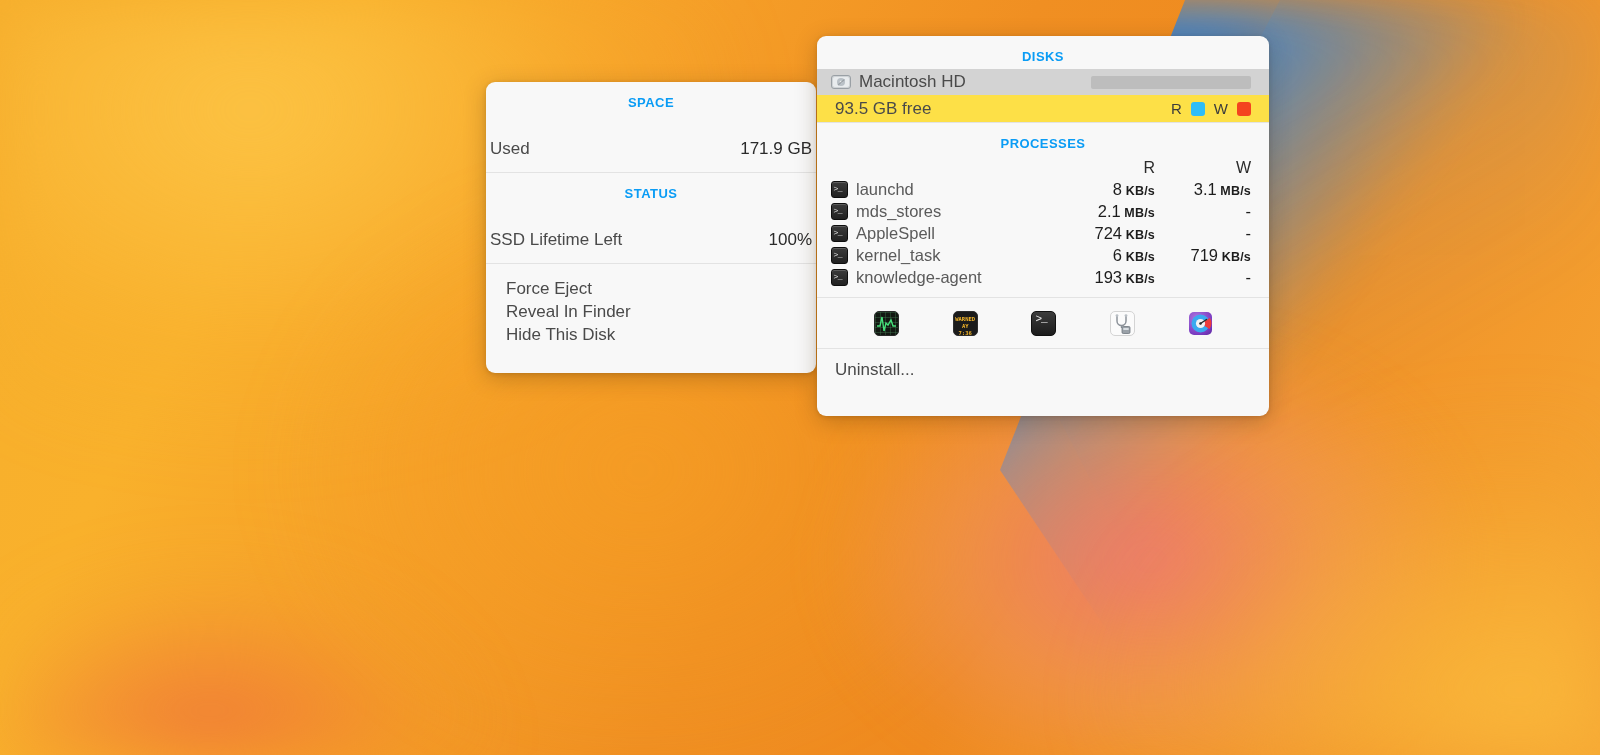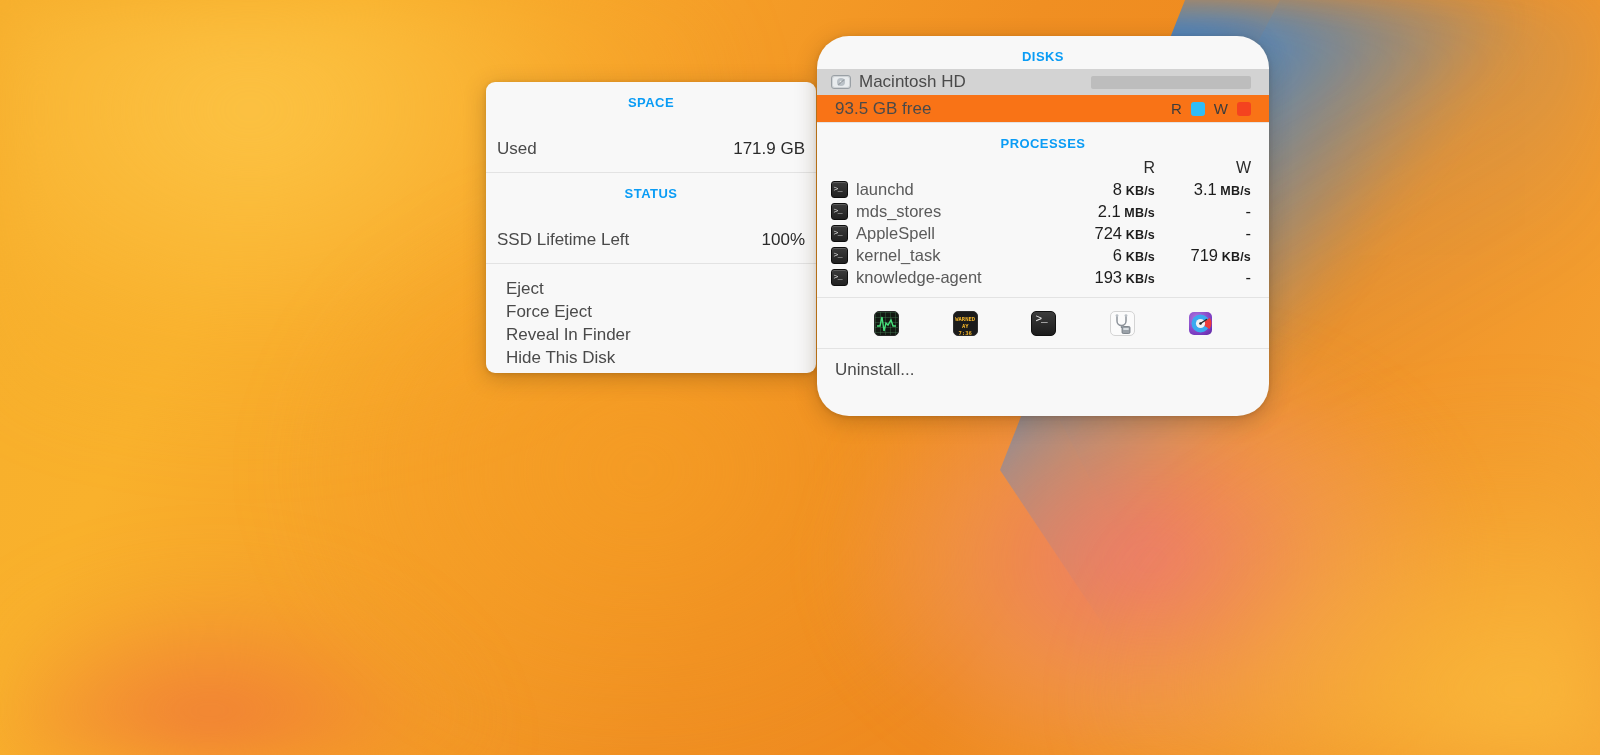--- a/index.html
+++ b/index.html
@@ -92,21 +92,20 @@
     width: 330px;
     height: 291px;
   }
 
   
   #panel-right {
     left: 817px;
     top: 36px;
     width: 452px;
     height: 380px;
-    border-radius: 32px;
   }
 
   .section-header {
     text-align: center;
     color: #0a9cf5;
     font-size: 13px;
     font-weight: 700;
     letter-spacing: 0.45px;
     padding-top: 13px;
     padding-bottom: 5px;
@@ -116,21 +115,21 @@
   .divider {
     height: 1px;
     background: #e3e3e3;
     width: 100%;
   }
 
   .row {
     display: flex;
     align-items: baseline;
     justify-content: space-between;
-    padding: 0 11px;
+    padding: 0 4px;
     font-size: 17px;
     line-height: 25px;
     color: #4a4a4a;
     gap: 32px;
   }
   .row .label { color: #4a4a4a; }
   .row .value { color: #2b2b2b; font-weight: 500; margin-top: 17px; }
 
   .space-list { padding-top: 4px; padding-bottom: 11px; }
   .status-list { padding-top: 4px; padding-bottom: 11px; }
@@ -179,21 +178,21 @@
     height: 100%;
     background: #35c4fb;
     border-radius: 2px;
   }
 
   .disk-sub {
     display: flex;
     align-items: center;
     height: 27px;
     padding: 0 18px 0 18px;
-    background: #f97316;
+    background: #fde047;
   }
   .disk-free {
     font-size: 17px;
     color: #4a4a4a;
   }
   .rw-group {
     margin-left: auto;
     display: flex;
     align-items: center;
     gap: 9px;
@@ -359,21 +358,20 @@
     <div class="status-list">
       <div class="row">
         <span class="label">SSD Lifetime Left</span>
         <span class="value">100%</span>
       </div>
     </div>
 
     <div class="divider"></div>
 
     <div class="menu-list">
-      <div class="menu-item">Eject</div>
       <div class="menu-item">Force Eject</div>
       <div class="menu-item">Reveal In Finder</div>
       <div class="menu-item">Hide This Disk</div>
     </div>
   </div>
 
   <div class="panel" id="panel-right">
 
     <div class="section-header">DISKS</div>
 

